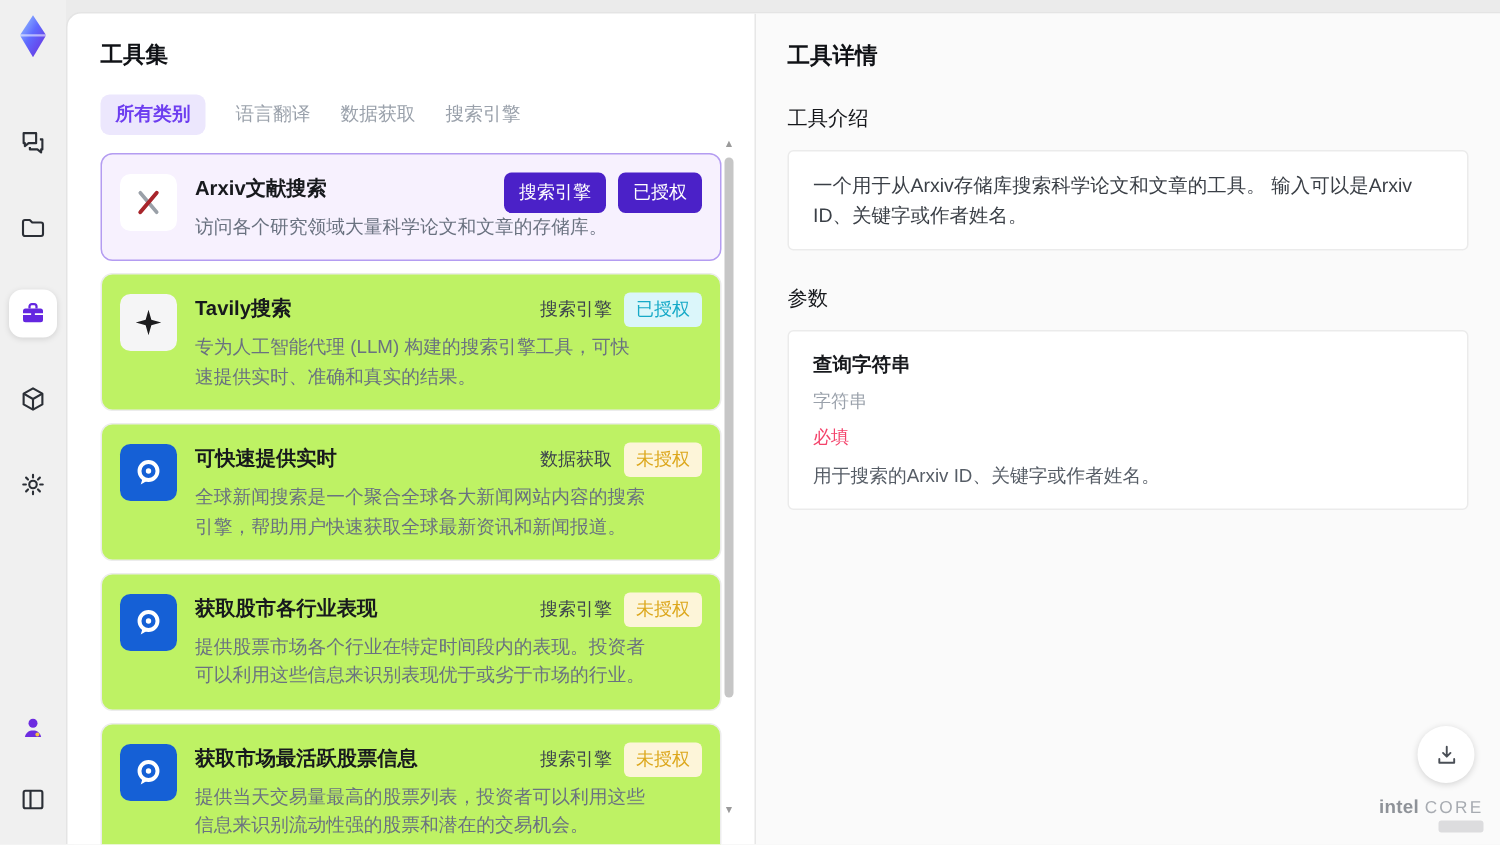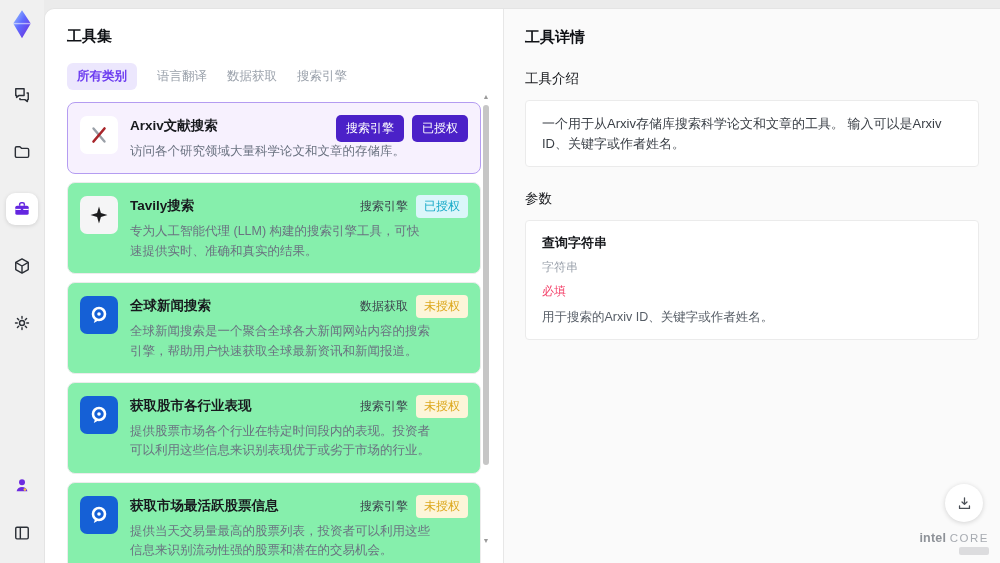--- a/index.html
+++ b/index.html
@@ -25,21 +25,21 @@
     background:#ffffff; border-radius:10px 0 0 0; border:1px solid #e4e4e4; border-right:none; border-bottom:none;
     display:flex; overflow:hidden;
   }
   
   .left-pane { width:458px; min-width:458px; padding:18px 0 0 22px; position:relative; }
   .pane-title { font-size:15px; font-weight:700; color:#101216; }
   .tabs { margin-top:17px; display:flex; gap:20px; align-items:center; font-size:12.5px; }
   .tab { color:#9aa1ab; cursor:pointer; padding:5px 0; white-space:nowrap; }
   .tab.active { background:#ece7fd; color:#6d3df0; padding:5px 10px; border-radius:6px; font-weight:700; }
   .tool-list { margin-top:12px; width:414px; display:flex; flex-direction:column; gap:8px; }
-  .card { position:relative; display:flex; gap:12px; padding:12px; border:1px solid #ececec; border-radius:8px; background:#86efac; cursor:pointer; }
+  .card { position:relative; display:flex; gap:12px; padding:12px; border:1px solid #ececec; border-radius:8px; background:#bef264; cursor:pointer; }
   .card.selected { background:#f7f1fe; border-color:#b49cf1; }
   .t-icon { width:38px; height:38px; border-radius:7px; background:#f5f5f6; display:flex; align-items:center; justify-content:center; flex:none; margin-top:1px; }
   .t-icon svg { width:24px; height:24px; }
   .card.selected .t-icon { background:#ffffff; }
   .ic-news-bubble { background:#1560d6 !important; }
   .t-body { padding-top:2px; }
   .t-name { font-size:13.5px; font-weight:700; color:#17191d; margin-bottom:7px; }
   .t-desc { font-size:12.5px; color:#6a7280; line-height:1.55; max-width:300px; }
   .badges { position:absolute; top:12px; right:12px; display:flex; gap:8px; align-items:center; }
   .badge { font-size:12px; padding:3px 8px; border-radius:4px; white-space:nowrap; }
@@ -188,21 +188,21 @@
       </div>
         <div class="card">
         <div class="t-icon ic-news-bubble">
             <svg viewBox="0 0 24 24">
               <circle cx="12" cy="11" r="6" fill="none" stroke="#ffffff" stroke-width="2.6"></circle>
               <path d="M8.2 15.5 6.8 20l4.6-2.6z" fill="#ffffff"></path>
               <circle cx="12" cy="11" r="1.8" fill="#ffffff"></circle>
             </svg>
           </div>
         <div class="t-body">
-          <div class="t-name">全球新闻搜索</div>
+          <div class="t-name">可快速提供实时</div>
           <div class="t-desc">全球新闻搜索是一个聚合全球各大新闻网站内容的搜索引擎，帮助用户快速获取全球最新资讯和新闻报道。</div>
         </div>
         <div class="badges">
           <span class="badge t-cat b-plain">数据获取</span>
           <span class="badge t-auth b-amber">未授权</span>
         </div>
       </div>
         <div class="card">
         <div class="t-icon ic-news-bubble">
             <svg viewBox="0 0 24 24">

